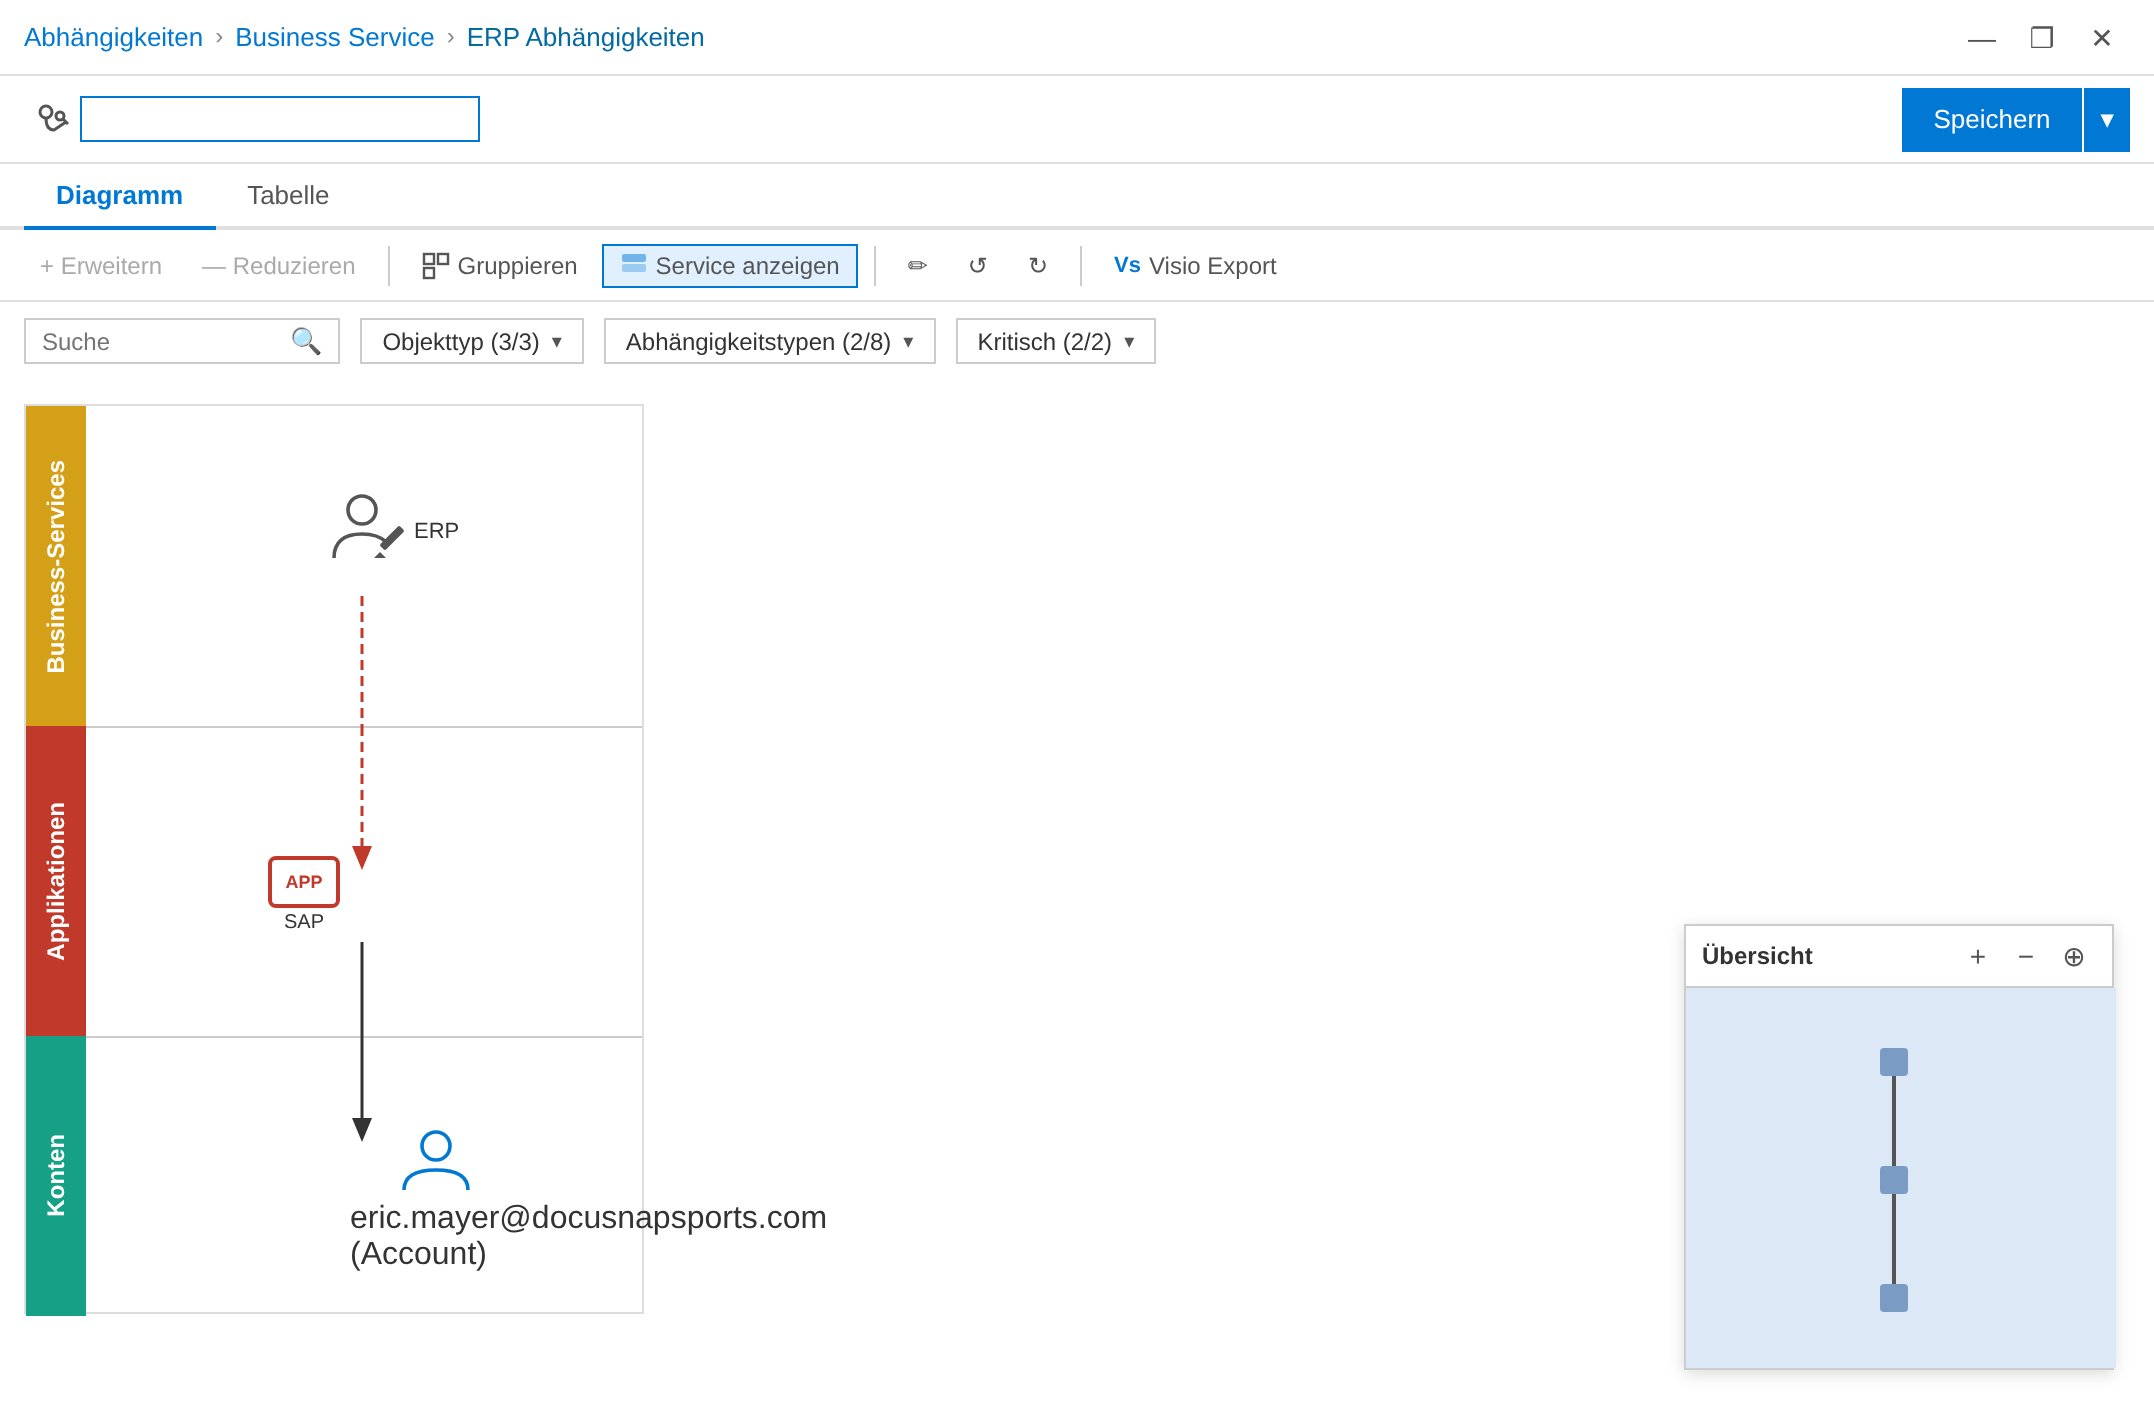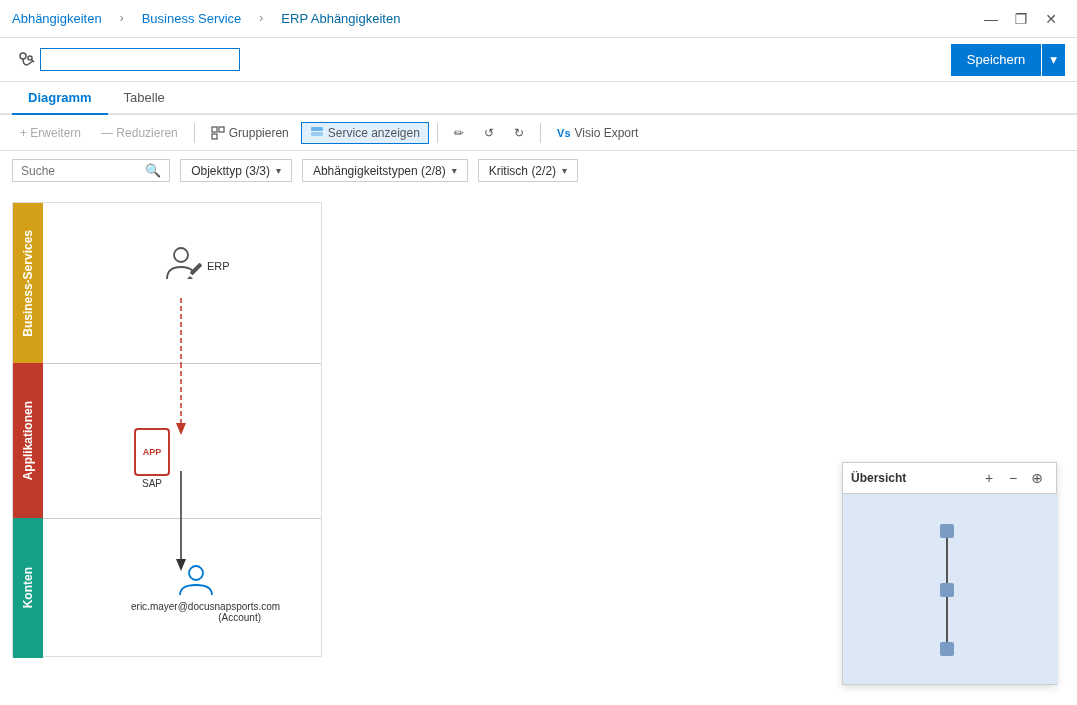--- a/index.html
+++ b/index.html
@@ -1,20 +1,20 @@
 <!DOCTYPE html>
 <html><head>
   <meta charset="utf-8">
   <style>
     * { box-sizing: border-box; margin: 0; padding: 0; }
     body { font-family: 'Segoe UI', Arial, sans-serif; font-size: 13px; background: #fff; color: #333; width: 1077px; height: 705px; overflow: hidden; }
 
     
     .top-bar { display: flex; align-items: center; padding: 4px 12px; background: #fff; border-bottom: 1px solid #e0e0e0; height: 38px; }
-    .breadcrumb { display: flex; align-items: flex-start; flex: 1; gap: 18px; font-size: 13px; }
+    .breadcrumb { display: flex; align-items: flex-start; flex: 1; gap: 6px; font-size: 13px; }
     .breadcrumb a { color: #0078d4; text-decoration: none; }
     .breadcrumb-sep { color: #888; font-size: 12px; }
     .breadcrumb-current { color: #0369a1; }
 
     .top-right { display: flex; align-items: center; gap: 8px; }
     .window-controls { display: flex; gap: 2px; }
     .win-btn { width: 28px; height: 28px; background: none; border: none; cursor: pointer; font-size: 14px; display: flex; align-items: center; justify-content: center; color: #555; }
 
     
     .header-area { display: flex; align-items: center; padding: 6px 12px; border-bottom: 1px solid #e0e0e0; height: 44px; }
@@ -187,30 +187,30 @@
         <line x1="138" y1="95" x2="138" y2="160" stroke="#c0392b" stroke-width="1.5" stroke-dasharray="5,3"></line>
         <line x1="138" y1="160" x2="138" y2="225" stroke="#c0392b" stroke-width="1.5" stroke-dasharray="5,3"></line>
         <polygon points="133,220 138,232 143,220" fill="#c0392b"></polygon>
 
         <line x1="138" y1="268" x2="138" y2="315" stroke="#333" stroke-width="1.5"></line>
         <line x1="138" y1="315" x2="138" y2="360" stroke="#333" stroke-width="1.5"></line>
         <polygon points="133,356 138,368 143,356" fill="#333"></polygon>
       </svg>
 
       <div style="position: absolute; left: 121px; top: 225px; display: flex; flex-direction: column; align-items: center;">
-        <div style="width: 36px; height: 48px; border: 2px solid #c0392b; background: #fff; display: flex; align-items: center; justify-content: center; font-size: 9px; font-weight: bold; color: #c0392b; border-radius: 4px;">APP</div>
+        <div style="width: 36px; height: 26px; border: 2px solid #c0392b; background: #fff; display: flex; align-items: center; justify-content: center; font-size: 9px; font-weight: bold; color: #c0392b; border-radius: 4px;">APP</div>
         <span style="font-size: 10px; color: #333; margin-top: 2px;">SAP</span>
       </div>
 
       <div style="position: absolute; left: 118px; top: 360px; display: flex; flex-direction: column; align-items: center;">
         <svg width="36" height="36" viewBox="0 0 36 36">
           <circle cx="18" cy="10" r="7" fill="none" stroke="#0078d4" stroke-width="1.8"></circle>
           <path d="M2 32 Q2 22 18 22 Q34 22 34 32" fill="none" stroke="#0078d4" stroke-width="1.8"></path>
         </svg>
-        <span style="font-size: 10px; color: #333; margin-top: 2px; text-align: right; max-width: 130px;">eric.mayer@docusnapsports.com (Account)</span>
+        <span style="font-size: 16px; color: #333; margin-top: 2px; text-align: left; max-width: 130px; margin-left: 44px;">eric.mayer@docusnapsports.com (Account)</span>
       </div>
 
     </div>
   </div>
 
   <div style="position: fixed; right: 20px; bottom: 20px; width: 215px; border: 1px solid #ccc; background: #fff; box-shadow: 0 2px 8px rgba(0,0,0,0.15);">
     <div style="display: flex; align-items: center; padding: 4px 8px; border-bottom: 1px solid #ccc; gap: 4px;">
       <span style="font-size: 12px; font-weight: 600; flex: 1;">Übersicht</span>
       <div style="display: flex; gap: 2px;">
         <button style="width: 22px; height: 22px; background: none; border: none; cursor: pointer; font-size: 14px; display: flex; align-items: center; justify-content: center; color: #555;">+</button>

